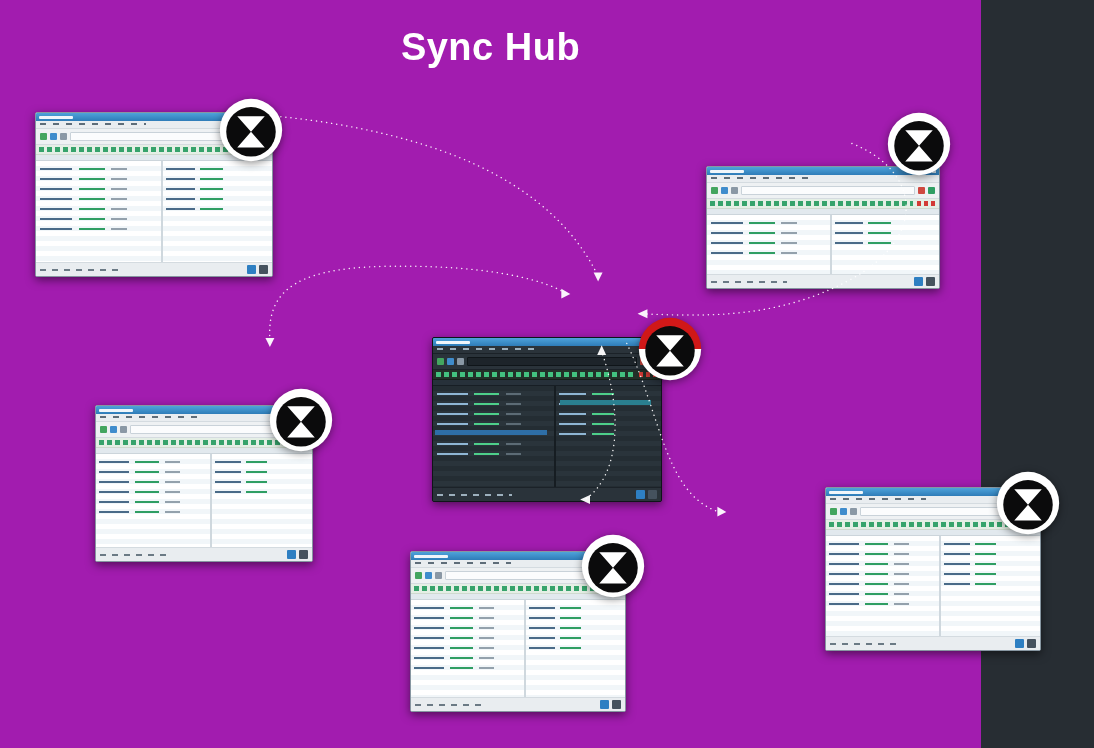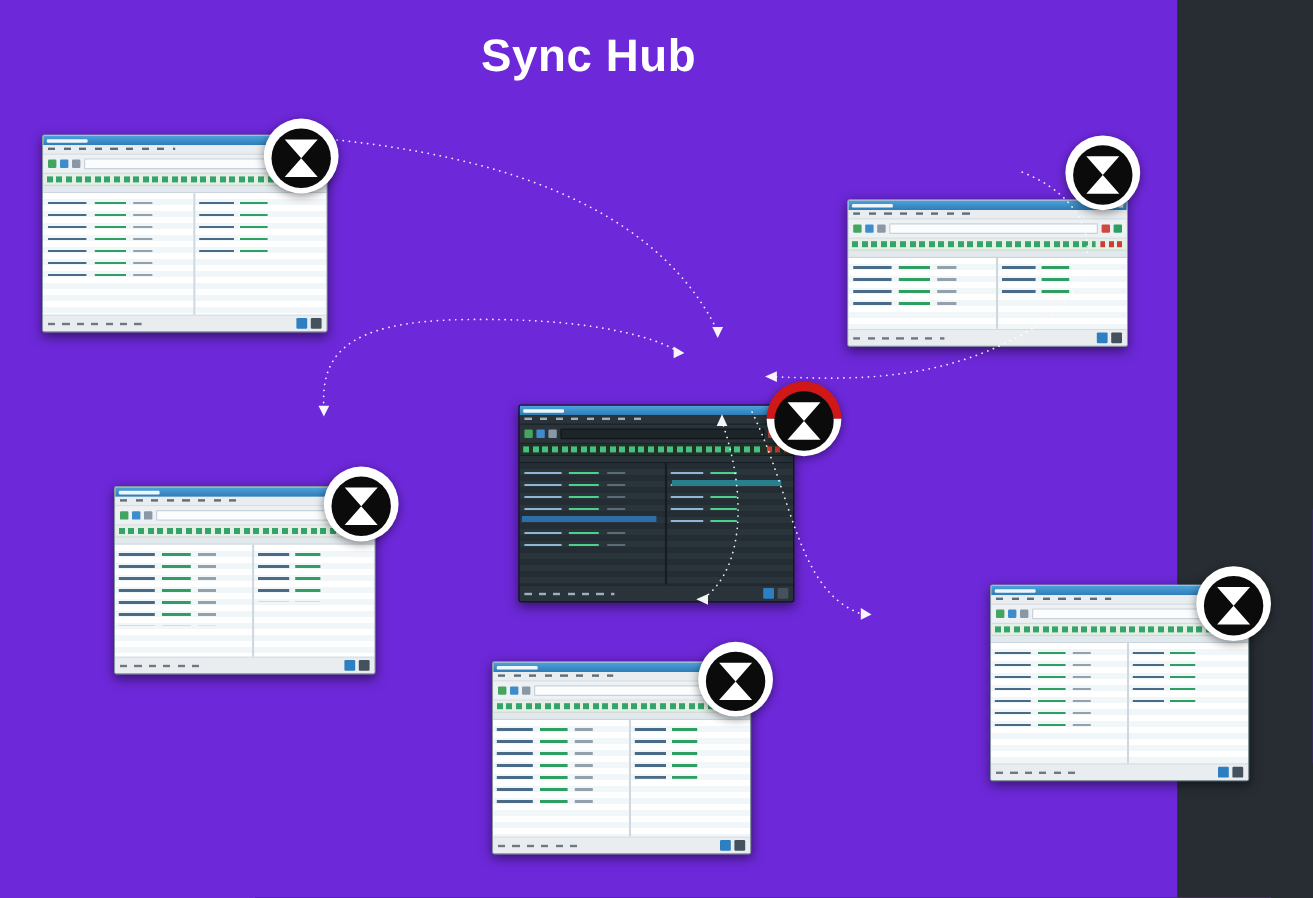--- a/index.html
+++ b/index.html
@@ -1,21 +1,21 @@
 <!DOCTYPE html>
 <html><head>
 <meta charset="utf-8">
 <style>
   html,body{margin:0;padding:0;}
   body{
     width:1094px;height:748px;overflow:hidden;
     background:#272d33;
     font-family:"Liberation Sans", sans-serif;
   }
-  .canvas{position:relative;width:981px;height:748px;background:#6d28d9;}
+  .canvas{position:relative;width:981px;height:748px;background:#a21caf;}
 
   
   .page-title{
     position:absolute;left:0;top:26px;width:100%;
     text-align:center;color:#ffffff;font-size:38px;font-weight:bold;
     letter-spacing:.5px;z-index:10;margin:0;
   }
 
   
   .connectors{position:absolute;inset:0;z-index:5;pointer-events:none;}

